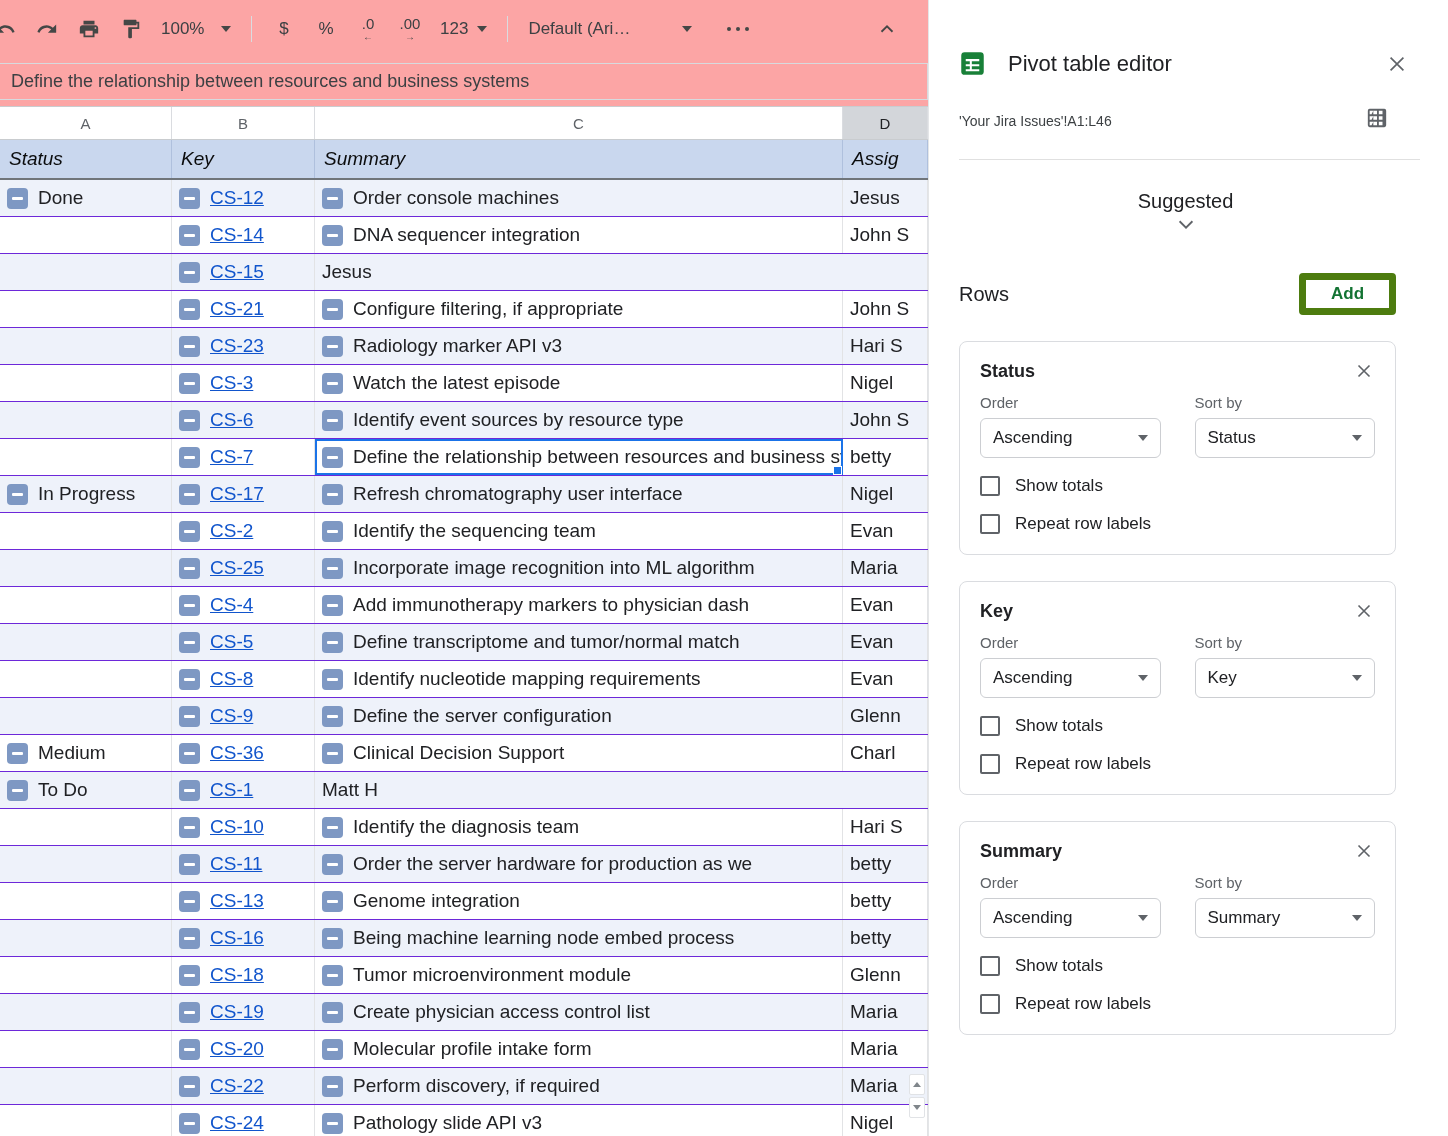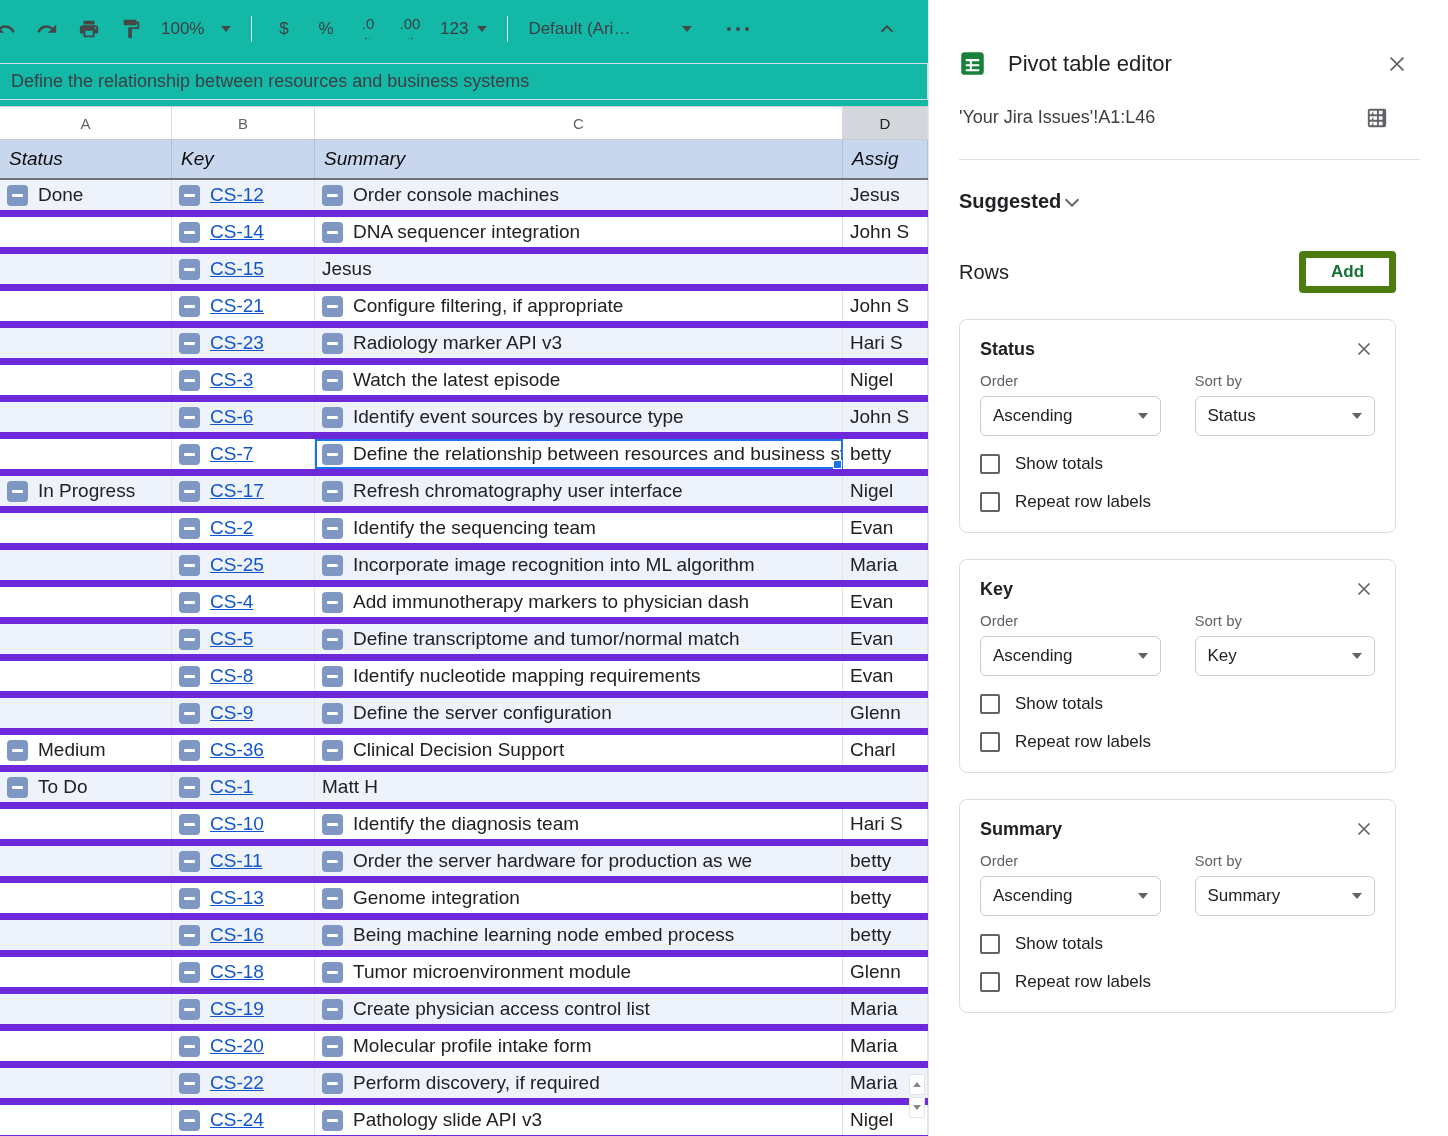--- a/index.html
+++ b/index.html
@@ -1,21 +1,21 @@
 <!DOCTYPE html>
 <html><head>
 <meta charset="utf-8">
 <style>
   * { box-sizing: border-box; margin: 0; padding: 0; }
   html,body { width:1448px; height:1136px; overflow:hidden; background:#fff;
     font-family:"Liberation Sans", sans-serif; color:#202124; }
   .app { display:flex; width:1448px; height:1136px; }
 
   
-  .sheet-area { width:928px; min-width:928px; display:flex; flex-direction:column; position:relative; background:#14b8a6; }
+  .sheet-area { width:928px; min-width:928px; display:flex; flex-direction:column; position:relative; background:#fca5a5; }
 
   .toolbar { height:58px; display:flex; align-items:center; gap:4px; padding:0 22px 0 0; color:#444746; }
   .tbtn { height:38px; min-width:38px; display:flex; align-items:center; justify-content:center;
     border-radius:4px; padding:0 7px; font-size:17px; color:#3c4043; cursor:default; }
   .tbtn svg { width:22px; height:22px; }
   .half { margin-left:-14px; }
   .caret { width:0; height:0; border-left:5px solid transparent; border-right:5px solid transparent;
     border-top:6px solid #444746; margin-left:9px; flex:none; }
   .vsep { width:1px; height:26px; background:#dadce0; margin:0 9px; flex:none; }
   .zoom { width:84px; justify-content:space-between; }
@@ -39,21 +39,21 @@
   .c-key { width:143px; flex:none; }
   .c-summary { width:528px; flex:none; }
   .c-assignee { flex:1; min-width:0; }
 
   .sheet-header { height:40px; display:flex; background:#c9d7ee; border-bottom:2px solid #70757a;
     font-style:italic; font-size:19px; color:#0b0c0d; }
   .header-cell { display:flex; align-items:center; padding:0 9px; border-right:1px solid #afc0dd;
     overflow:hidden; white-space:nowrap; }
 
   .rows { flex:1; overflow:hidden; }
-  .row { height:37px; display:flex; background:#fff; border-bottom:7px solid #6d28d9; }
+  .row { height:37px; display:flex; background:#fff; border-bottom:1px solid #6d28d9; }
   .row.band { background:#eef2fa; }
   .cell { display:flex; align-items:center; padding:0 7px; border-right:1px solid #e2e3e5;
     overflow:hidden; white-space:nowrap; font-size:19px; color:#202124; position:relative; }
   .chip { width:21px; height:21px; border-radius:4px; background:#7e98c3; display:inline-flex;
     align-items:center; justify-content:center; flex:none; margin-right:10px; }
   .chip::after { content:""; width:11px; height:3px; background:#fff; border-radius:1px; }
   .key-link { color:#1155cc; text-decoration:underline; }
   .summary-cell.selected { outline:2px solid #1a73e8; outline-offset:-2px; z-index:2; background:#fff; }
   .summary-cell.selected::after { content:""; position:absolute; right:0; bottom:0; width:7px; height:7px;
     background:#1a73e8; border:1px solid #fff; }
@@ -64,27 +64,27 @@
   .tri-up { width:0; height:0; border-left:4px solid transparent; border-right:4px solid transparent; border-bottom:5px solid #80868b; }
   .tri-down { width:0; height:0; border-left:4px solid transparent; border-right:4px solid transparent; border-top:5px solid #80868b; }
 
   
   .panel { flex:1; min-width:0; background:#fff; border-left:1px solid #e4e6e8; display:flex; flex-direction:column; overflow:hidden; }
   .panel-header { display:flex; align-items:center; gap:22px; padding:24px 40px 0 30px;margin-top:26px; }
   .pivot-icon svg { width:27px; height:27px; display:block; }
   .panel-title { font-size:22px; color:#202124; flex:1; }
   .icon-btn svg { width:22px; height:22px; display:block; }
 
-  .range-row { display:flex; align-items:flex-start; justify-content:space-between; margin-top:30px;
-    padding:0 60px 0 30px; font-size:18px; color:#3c4043; }
+  .range-row { display:flex; align-items:flex-end; justify-content:space-between; margin-top:30px;
+    padding:0 60px 0 30px; font-size:14px; color:#3c4043; }
 
   .divider { height:1px; background:#e0e0e0; margin:30px 28px 0 30px; }
 
-  .suggested-row { display:flex; align-items:center; justify-content:flex-start; margin-top:30px;
-    padding:0 36px 0 30px; font-size:20px; font-weight:700; color:#202124; }
+  .suggested-row { display:flex; align-items:center; justify-content:center; margin-top:30px;
+    padding:0 36px 0 30px; font-size:20px; font-weight:400; color:#202124;flex-direction:column; }
 
   .rows-row { display:flex; align-items:center; justify-content:space-between; margin-top:38px;
     padding:0 52px 0 30px; }
   .rows-label { font-size:20px; font-weight:500; color:#202124; }
   .add-btn { width:97px; height:42px; background:#fff; border:7px solid #4d7c0f; border-radius:4px;
     color:#137333; font-size:17px; font-weight:700; font-family:inherit; cursor:default; }
 
   .card { margin:26px 52px 0 30px; border:1px solid #dadce0; border-radius:8px; padding:18px 20px 20px; flex:none; }
   .card-head { display:flex; align-items:center; justify-content:space-between; }
   .card-title { font-size:18px; font-weight:700; color:#202124; }

